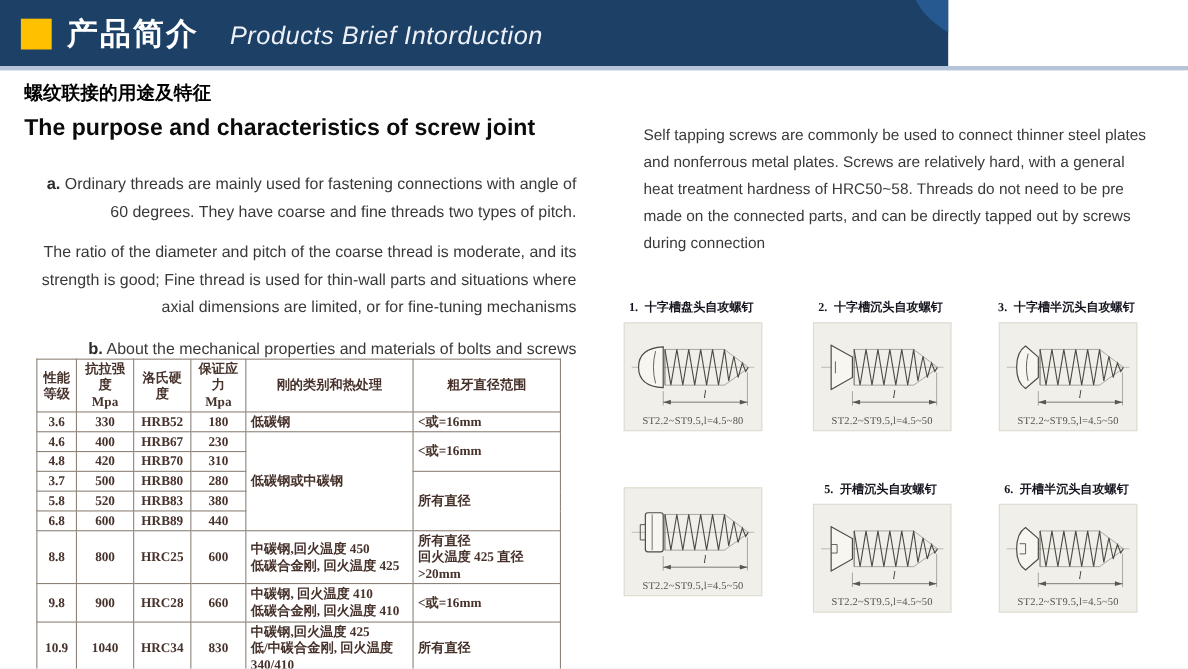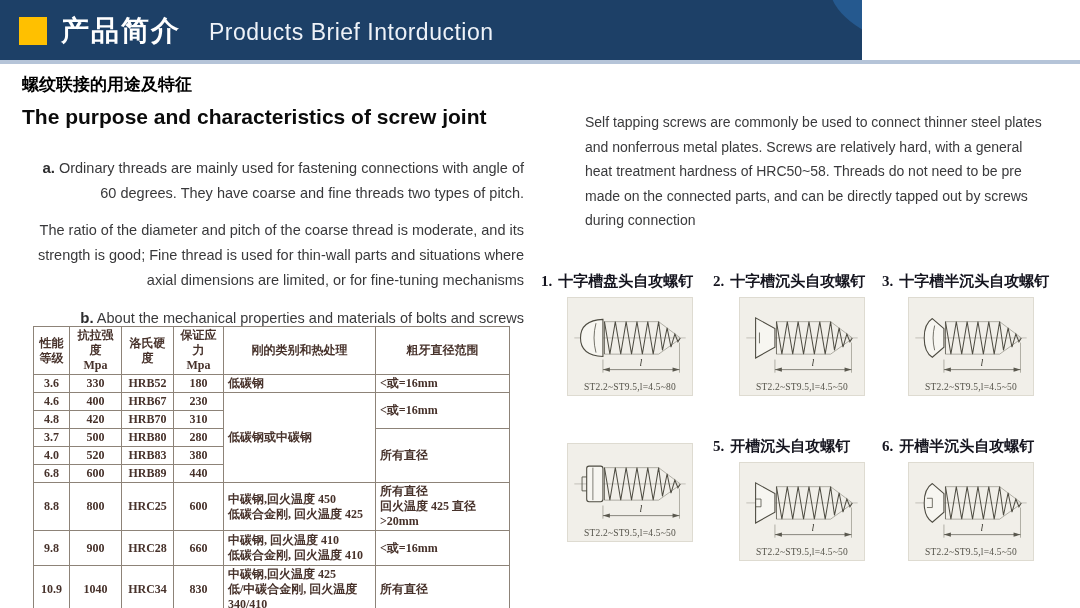--- a/index.html
+++ b/index.html
@@ -7,21 +7,21 @@
          font-family:"Liberation Sans","DejaVu Sans",sans-serif;}
 
   
   .header{position:absolute;left:0;top:0;width:862px;height:60px;background:#1d4067;overflow:hidden;}
   .deco-ellipse{position:absolute;left:830px;top:-100px;width:520px;height:175px;border-radius:50%;
                 background:#25598f;}
   .deco-ellipse2{position:absolute;left:1000px;top:-60px;width:340px;height:220px;border-radius:50%;
                 background:rgba(255,255,255,0.05);}
   .accent-square{position:absolute;left:19px;top:17px;width:28px;height:28px;background:#ffc000;}
   .hdr-zh{position:absolute;left:61px;top:12px;font-size:28px;font-weight:bold;color:#ffffff;letter-spacing:2px;}
-  .hdr-en{position:absolute;left:209px;top:19px;font-size:23px;font-weight:400;color:#eef2f8;letter-spacing:0.5px;}
+  .hdr-en{position:absolute;left:209px;top:19px;font-size:23px;font-weight:400;color:#eef2f8;letter-spacing:0.5px;font-style:italic;}
   .hdr-divider{position:absolute;left:0;top:60px;width:1080px;height:4px;background:#b5c4d8;}
 
   
   .heading-zh{position:absolute;left:22px;top:73px;font-size:17px;font-weight:bold;color:#000;}
   .heading-en{position:absolute;left:22px;top:105px;font-size:21px;font-weight:600;color:#0b0b0b;}
   .intro-text{position:absolute;left:22px;top:143px;width:514px;font-size:14.5px;color:#39393b;line-height:25px;}
   .intro-text p{margin:12px;text-align:right;}
   .pfx{font-weight:bold;font-size:15px;color:#2c2c2e;}
 
   .right-para{position:absolute;left:585px;top:110px;width:467px;font-size:14px;color:#3a3a3c;line-height:24.5px;}
@@ -35,22 +35,22 @@
   .c-num{text-align:center;}
   .c-txt{text-align:left;}
   tr.r-h{height:36px;}
   tr.r-s{height:18px;}
   tr.r-t{height:35px;}
 
   
   .fig{position:absolute;width:175px;}
   .f1{left:541px;top:272px;}  .f2{left:713px;top:272px;}  .f3{left:882px;top:272px;}
   .f4{left:541px;top:437px;}  .f5{left:713px;top:437px;}  .f6{left:882px;top:437px;}
-  .fig-title{font-family:"Liberation Serif","DejaVu Serif",serif;font-weight:bold;font-size:15px;
-             color:#15151f;white-space:nowrap;}
+  .fig-title{font-family:"Liberation Serif","DejaVu Serif",serif;font-weight:bold;font-size:11px;
+             color:#15151f;white-space:nowrap;text-align:center;}
   .fig-title .num{margin-right:6px;}
   .fig-box{margin-top:6px;margin-left:26px;width:124px;background:#f1efe9;border:1px solid #dedbd1;
            padding:3px 0 3px;text-align:center;}
   .fig-box svg{display:block;margin:0 auto;}
   .fig-caption{font-family:"Liberation Serif","DejaVu Serif",serif;font-size:9.5px;color:#55534a;
                letter-spacing:0.2px;margin-top:1px;}
 </style>
 </head>
 <body>
 
@@ -120,21 +120,21 @@
       <td class="c-num">310</td>
     </tr>
     <tr class="r-s">
       <td class="c-num">3.7</td>
       <td class="c-num">500</td>
       <td class="c-num">HRB80</td>
       <td class="c-num">280</td>
       <td class="c-txt" rowspan="3">所有直径</td>
     </tr>
     <tr class="r-s">
-      <td class="c-num">4.0</td>
+      <td class="c-num">5.8</td>
       <td class="c-num">520</td>
       <td class="c-num">HRB83</td>
       <td class="c-num">380</td>
     </tr>
     <tr class="r-s">
       <td class="c-num">6.8</td>
       <td class="c-num">600</td>
       <td class="c-num">HRB89</td>
       <td class="c-num">440</td>
     </tr>

